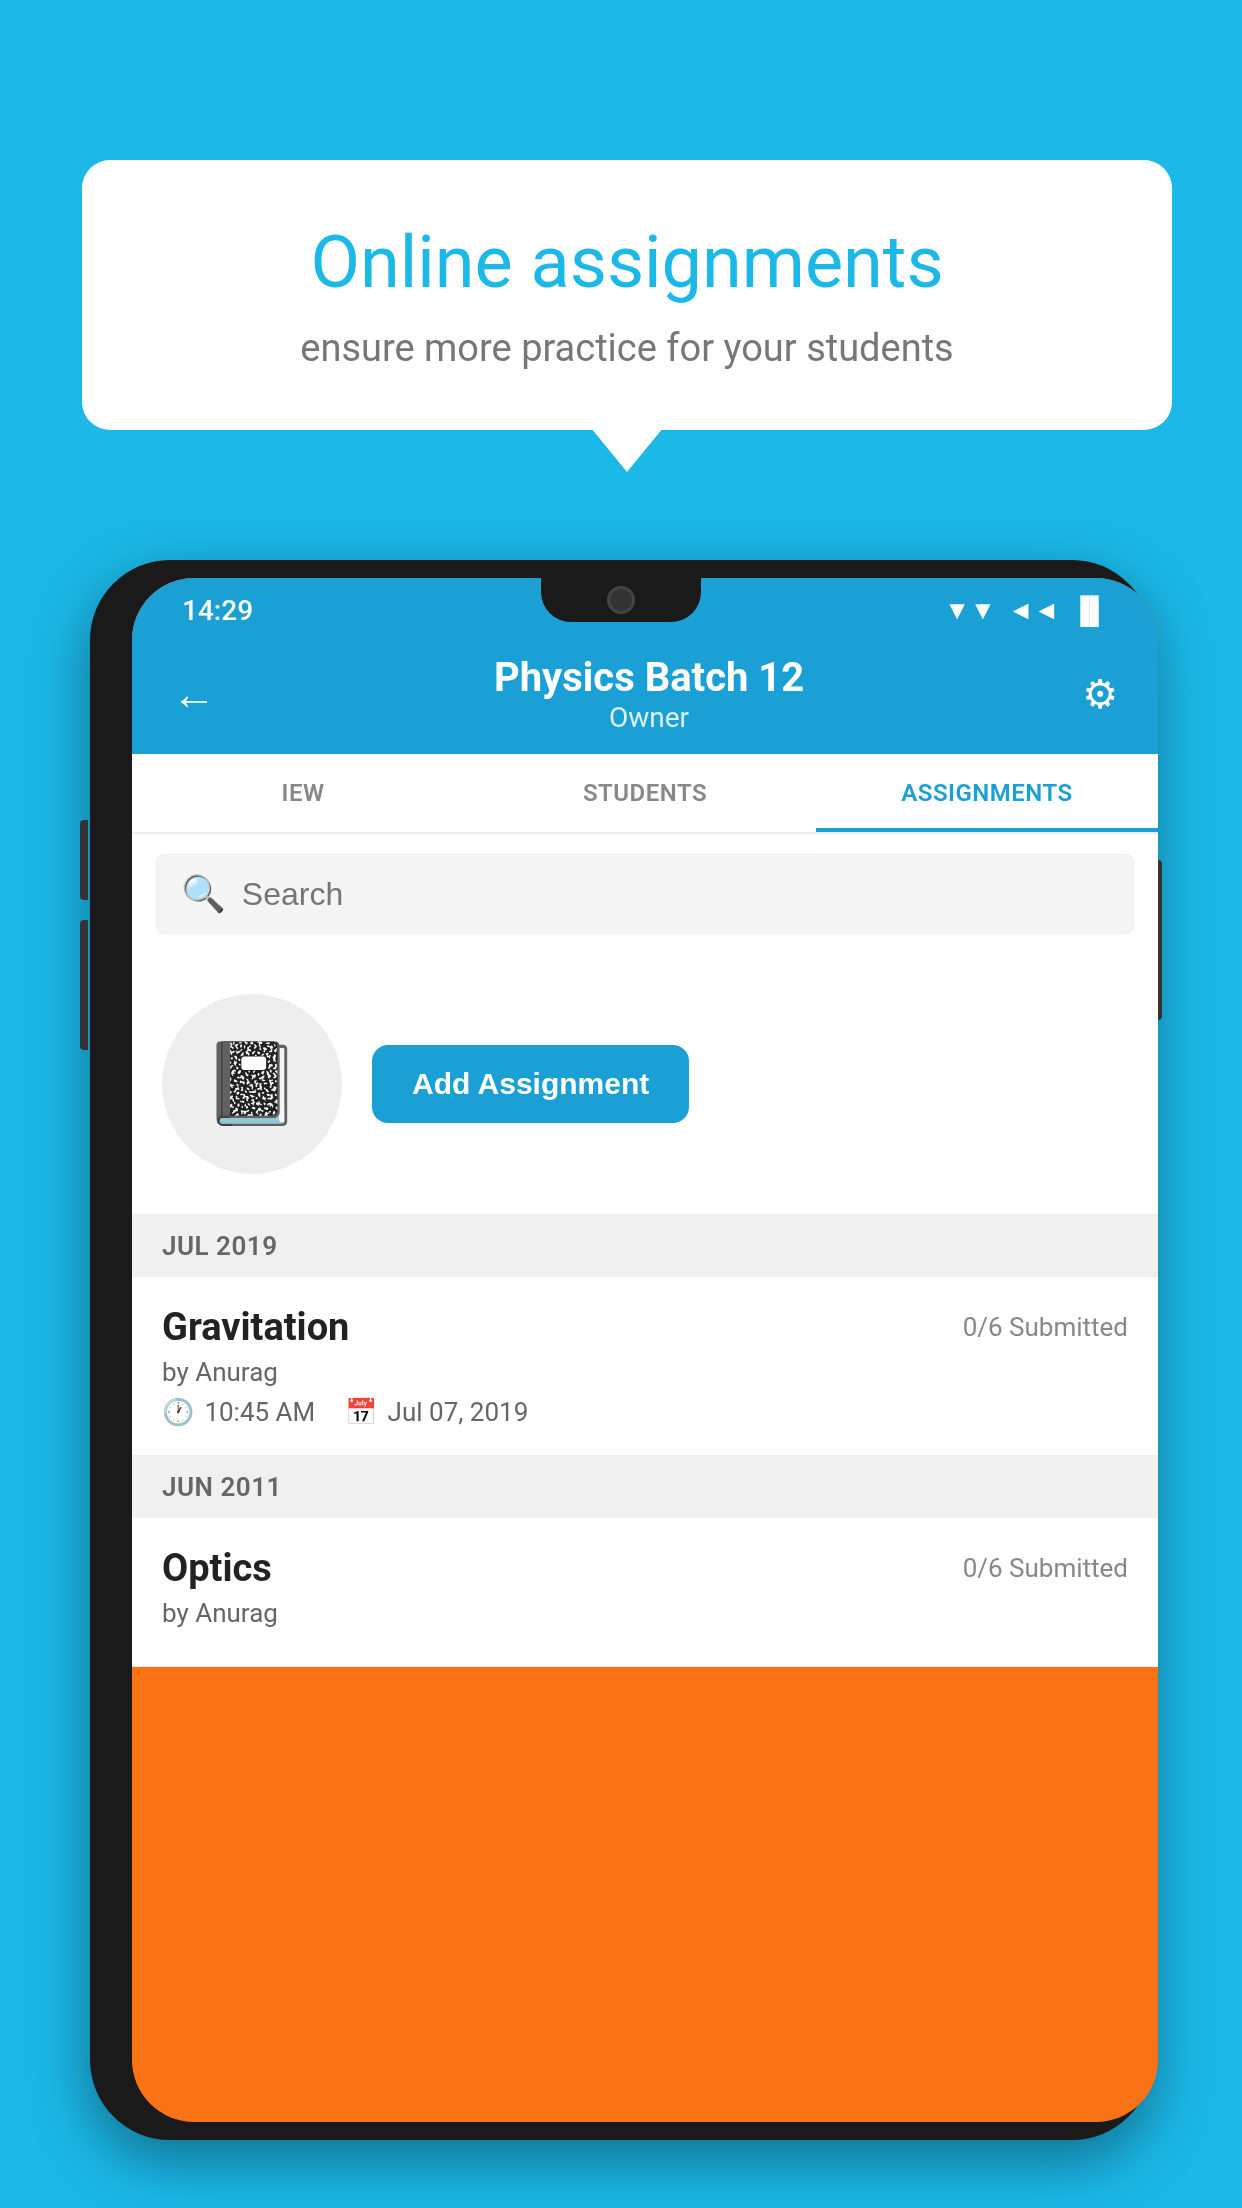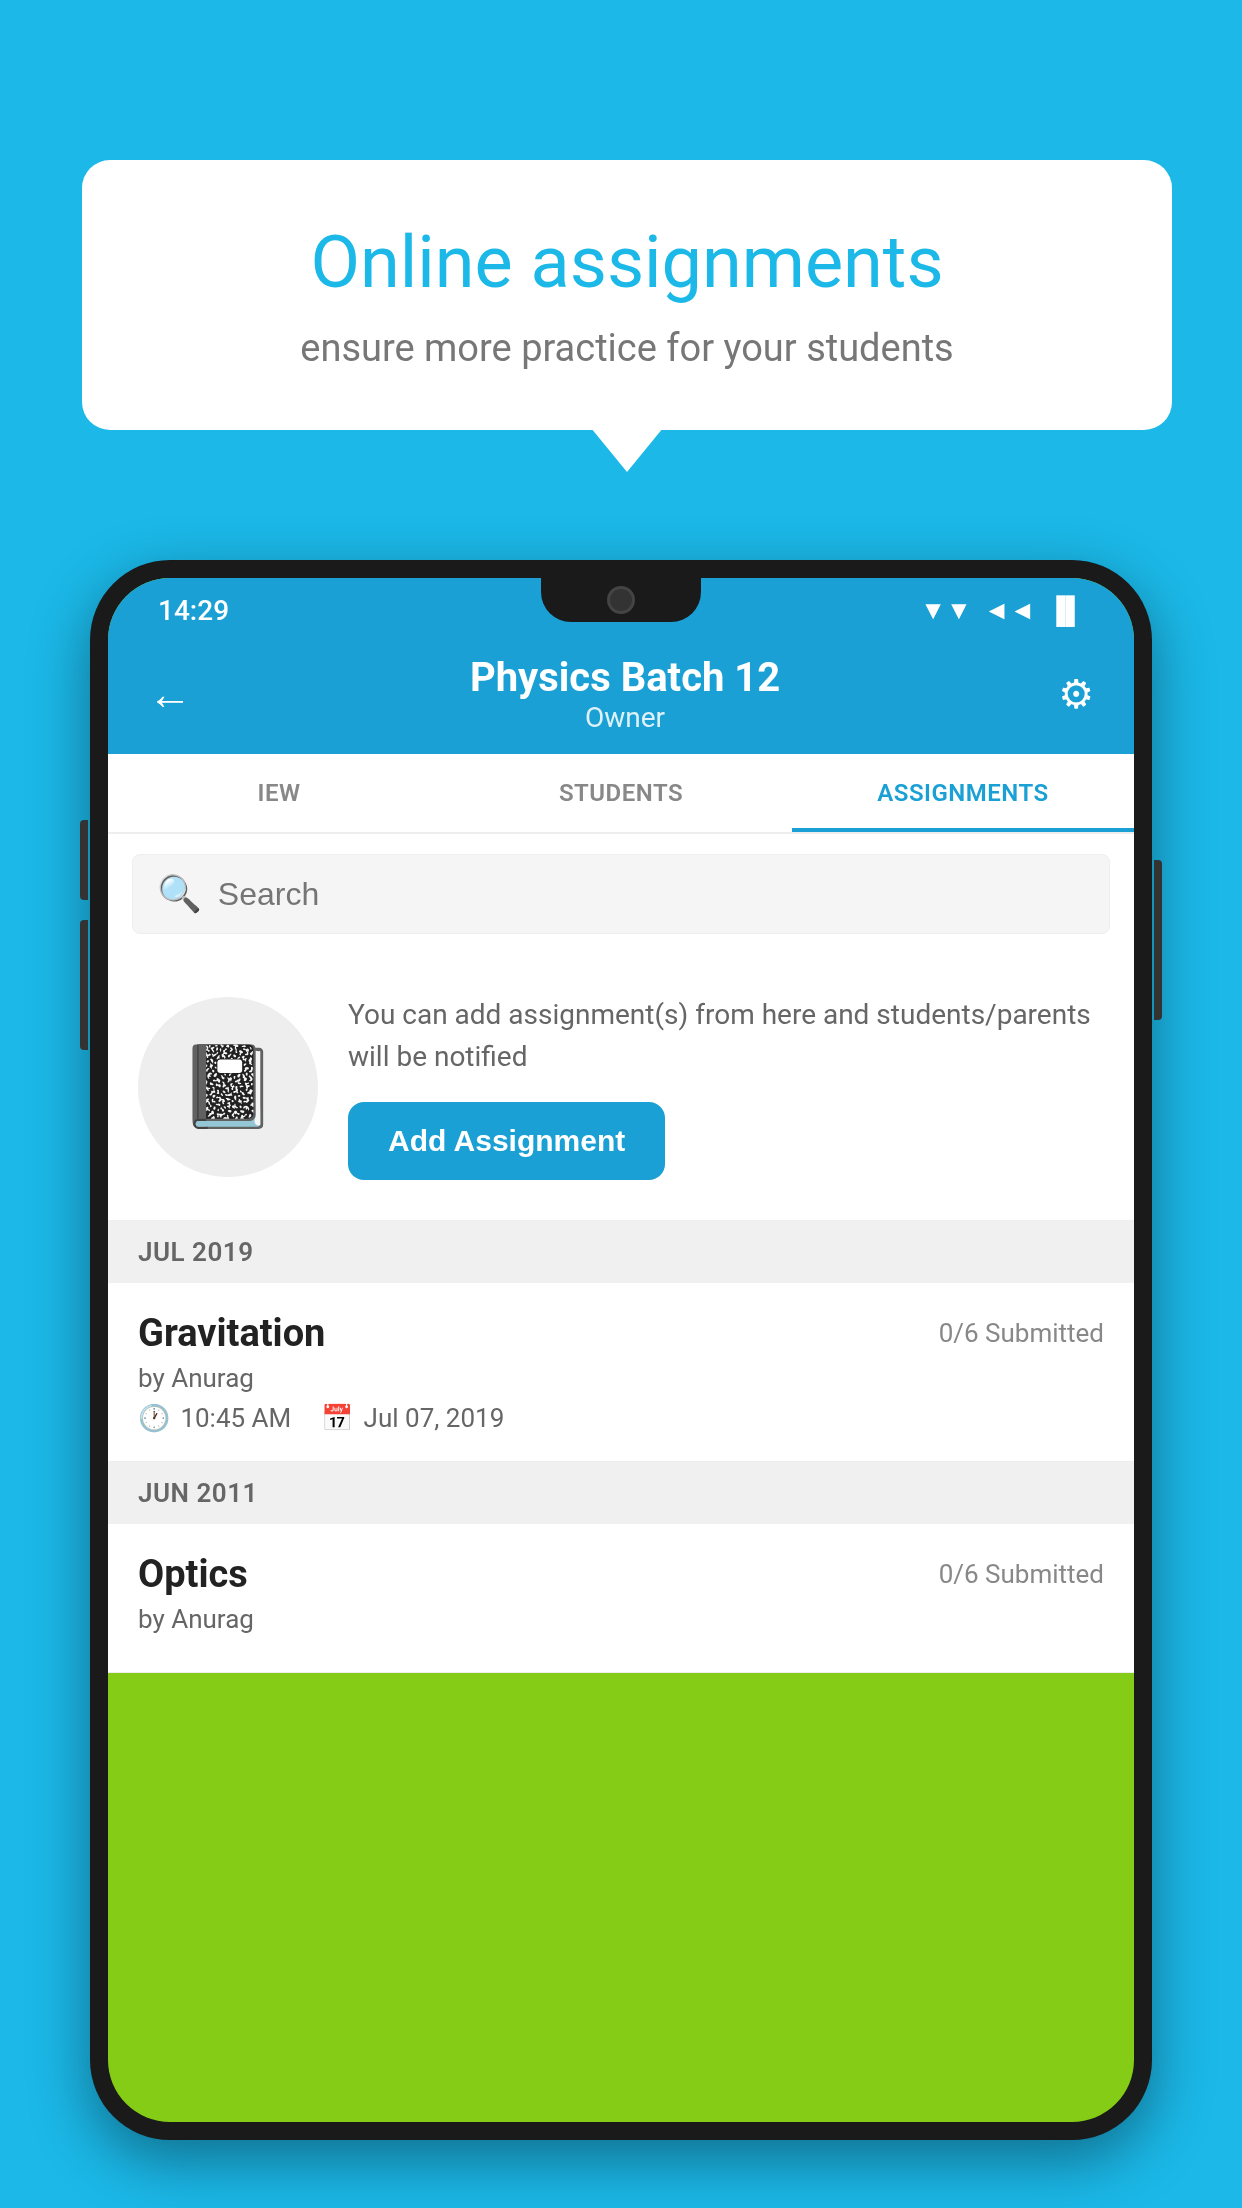--- a/index.html
+++ b/index.html
@@ -126,26 +126,27 @@
       position: absolute;
       right: -10px;
       top: 300px;
       width: 8px;
       height: 160px;
       background: #333;
       border-radius: 0 4px 4px 0;
     }
 
     .phone-screen {
-      background: #84cc16;
+      background: #f97316;
       border-radius: 62px;
       width: 100%;
       height: 100%;
       overflow: hidden;
       position: relative;
+      margin-left: 24px;
     }
 
     
     .status-bar {
       background: #1aa0d4;
       height: 56px;
       display: flex;
       align-items: center;
       justify-content: space-between;
       padding: 0 50px;
@@ -437,21 +438,20 @@
           <span class="search-icon-el">🔍</span>
           <input class="search-input" type="text" placeholder="Search" style="">
         </div>
       </div>
 
       <div class="empty-card">
         <div class="empty-icon-circle">
           <span class="notebook-icon">📓</span>
         </div>
         <div class="empty-text-area">
-          <p class="empty-description">You can add assignment(s) from here and students/parents will be notified</p>
           <button class="add-assignment-btn">Add Assignment</button>
         </div>
       </div>
 
       <div class="section-header">JUL 2019</div>
       <div class="assignment-item">
         <div class="assignment-top-row">
           <span class="assignment-name">Gravitation</span>
           <span class="assignment-submitted">0/6 Submitted</span>
         </div>

